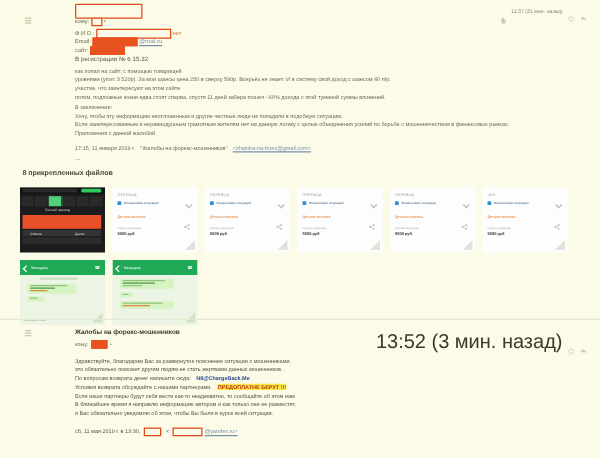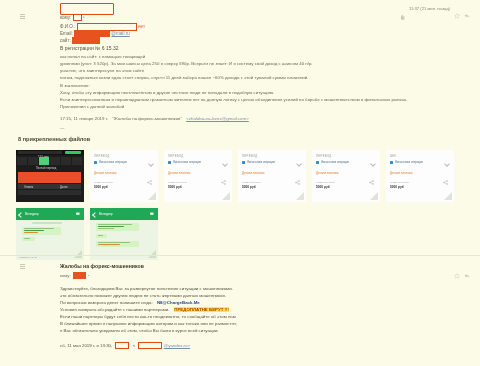--- a/index.html
+++ b/index.html
@@ -352,20 +352,21 @@
 
     <div class="m2-title">Жалобы на форекс-мошенников</div>
 
     <div class="m2-to">
       <span>кому:</span>
       <span class="redact fill" style="width:11px;height:5px;margin:0 1px;"></span>
       <span style="color:#9a9a80;">•</span>
     </div>
 
     <div class="m2-right">
+      <span class="tm">13:52 (3 мин. назад)</span>
       <span class="star">
         <svg width="6" height="6" viewBox="0 0 12 12">
             <path d="M6 1l1.5 3.2 3.5.4-2.6 2.4.7 3.4L6 8.7 2.9 10.4l.7-3.4L1 4.6l3.5-.4z" fill="none" stroke="#a8a890" stroke-width="1"></path>
           </svg>
       </span>
       <span class="reply">
         <svg width="6" height="6" viewBox="0 0 12 12">
             <path d="M5 2L1 5.5 5 9V7c3 0 5 .8 6 2.5C10.8 6 8.6 4 5 4z" fill="#a8a890"></path>
           </svg>
       </span>

